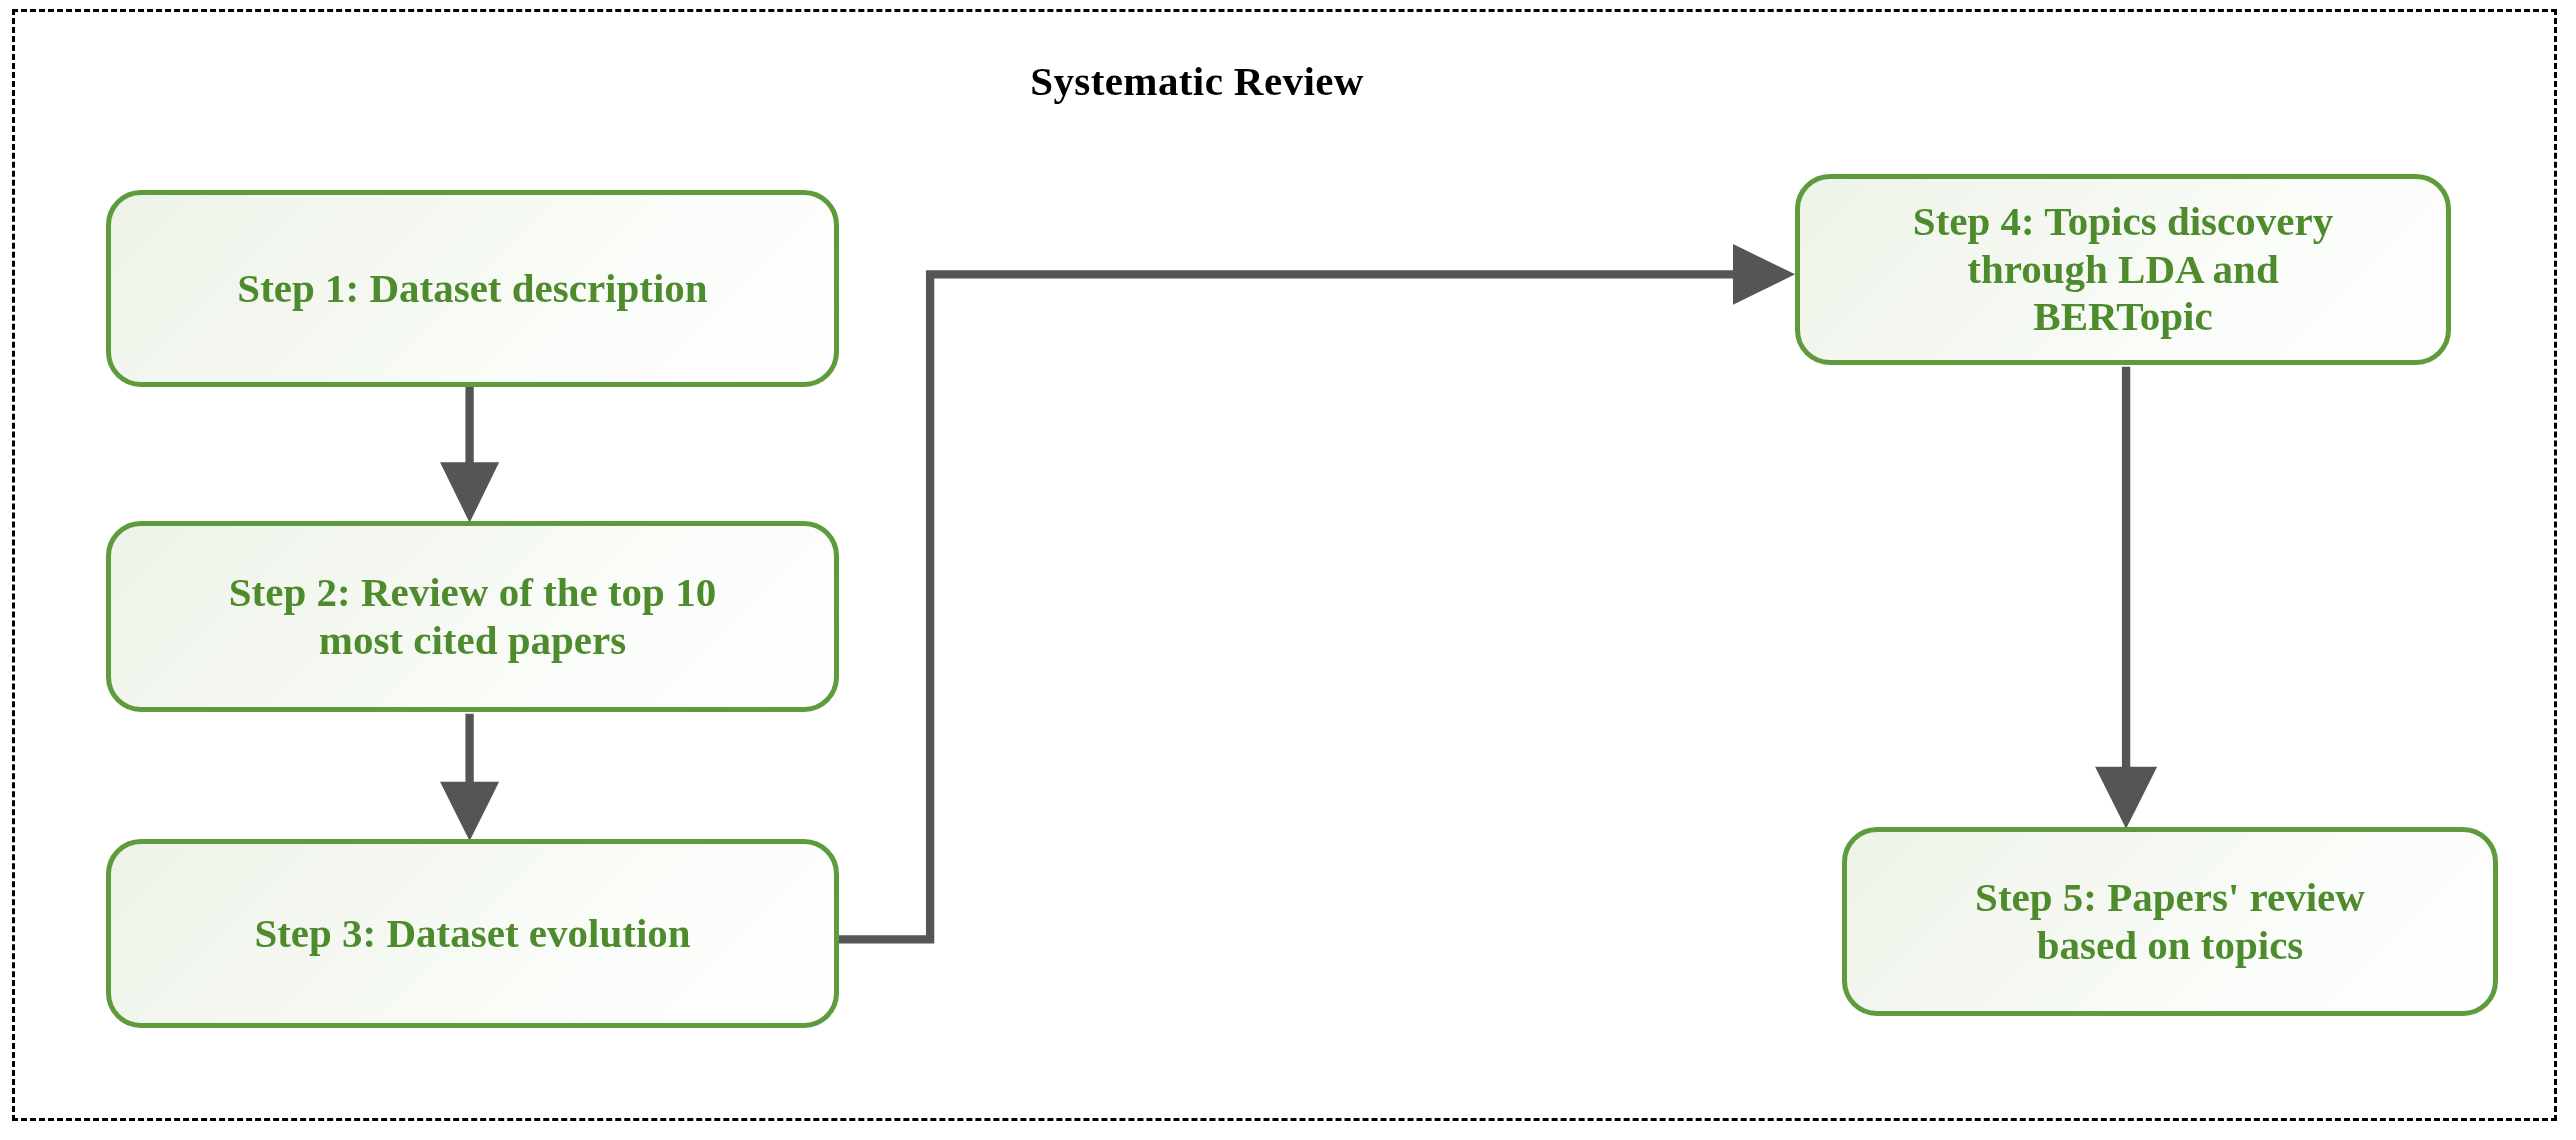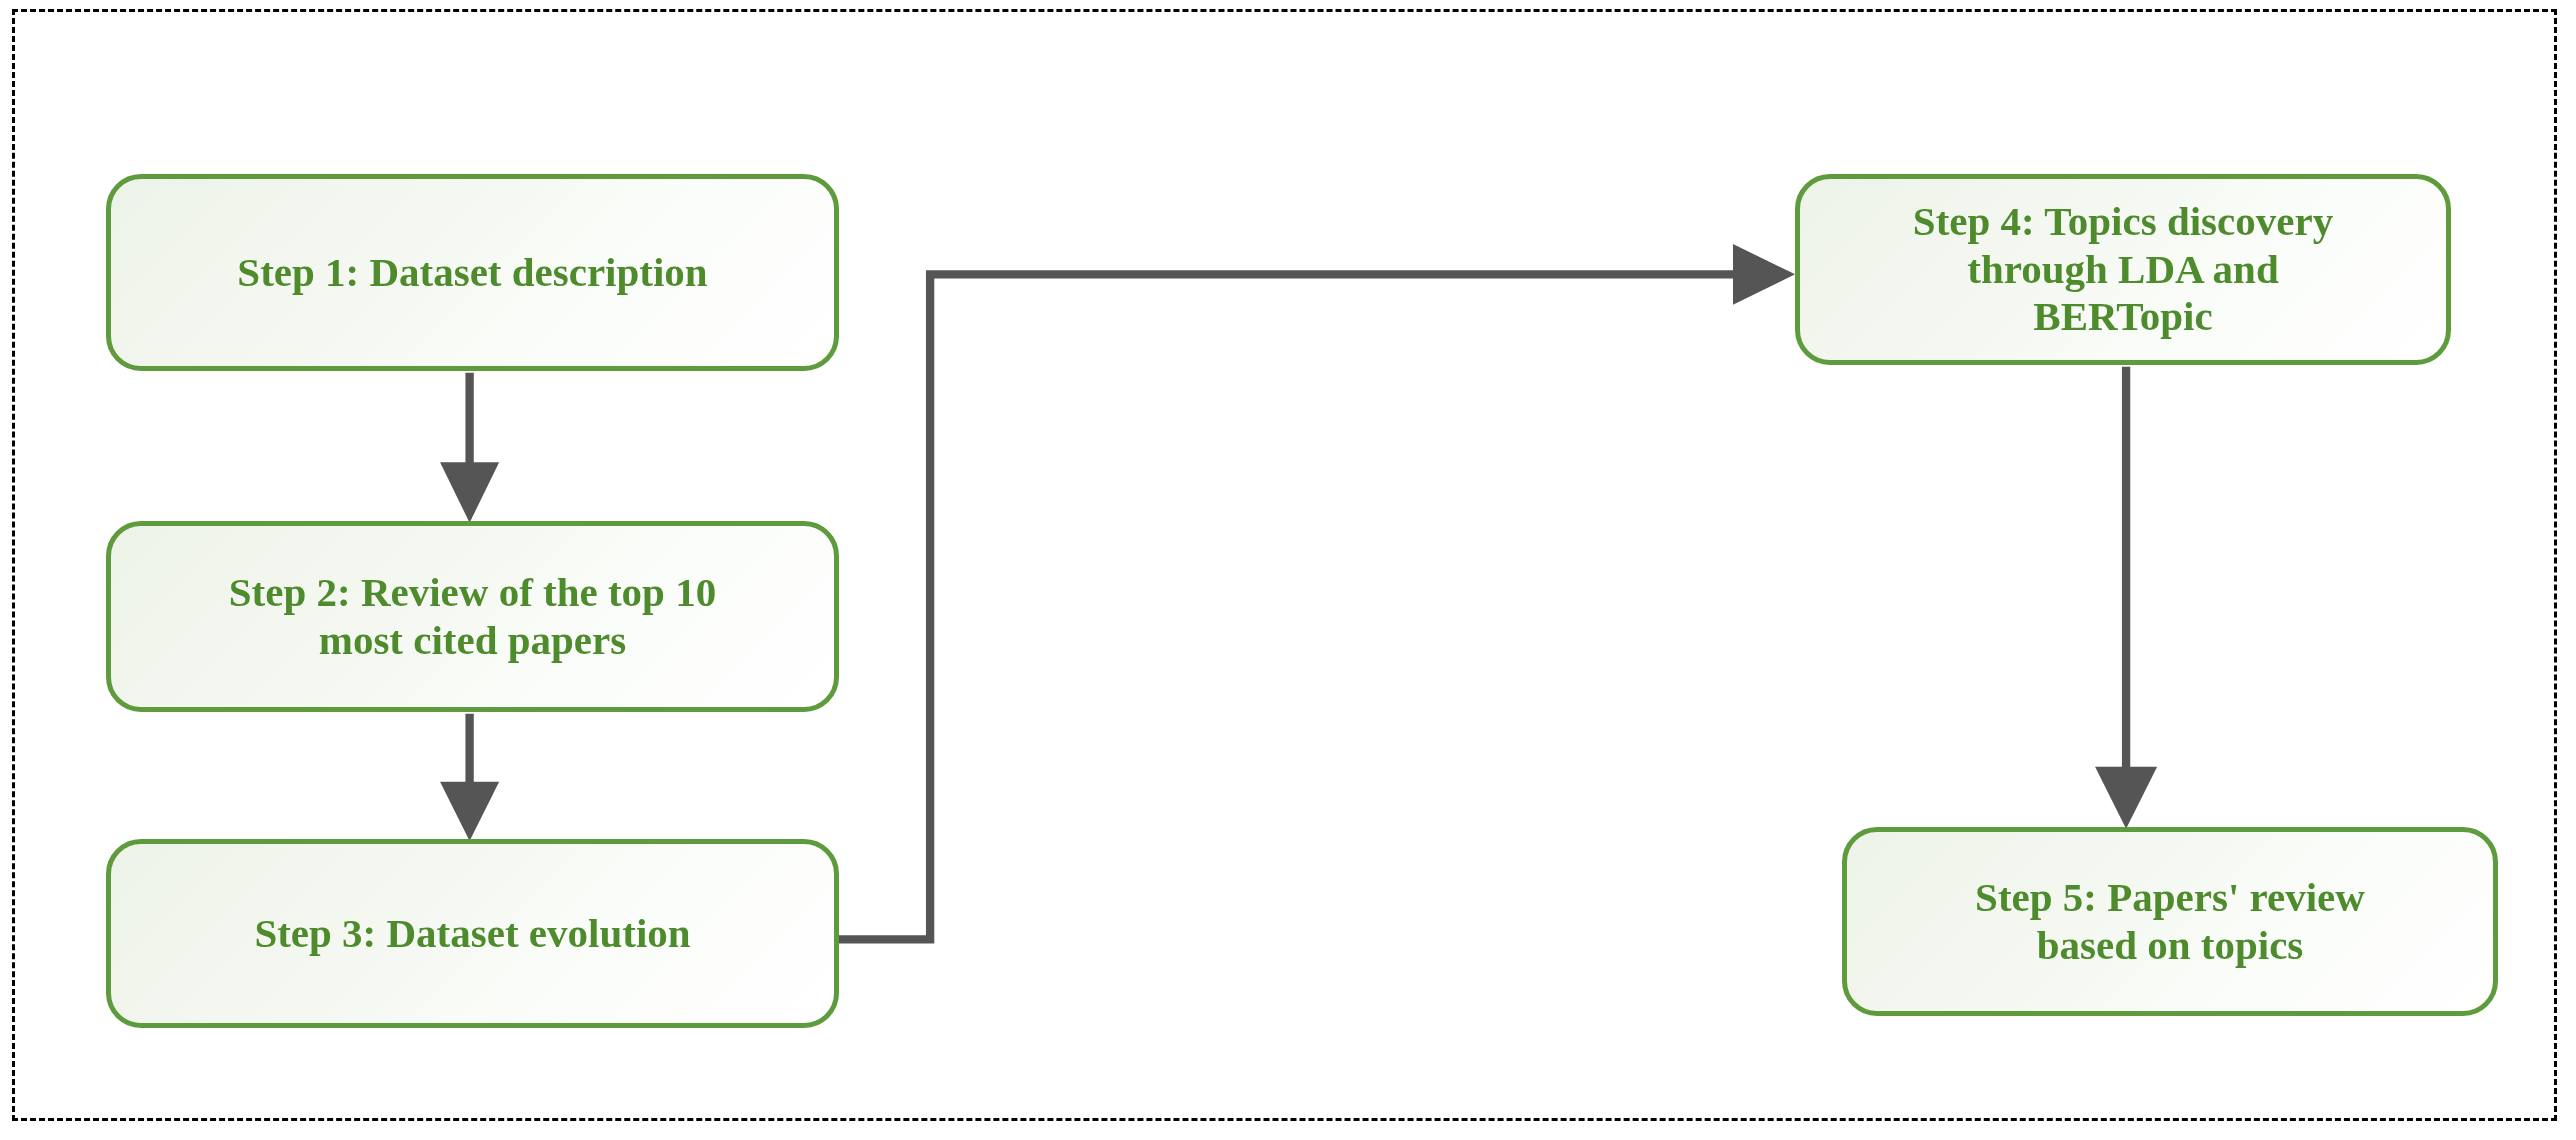--- a/index.html
+++ b/index.html
@@ -61,21 +61,21 @@
     font-weight: bold;
     font-size: 41px;
     line-height: 1.16;
     padding: 6px 21px;
   }
   .step-box .step-label {
     display: block;
     width: 100%;
     white-space: pre-line;
   }
-  #step-1 { left: 106px;  top: 174px;  width: 733px;  height: 197px; }
+  #step-1 { left: 106px;  top: 190px;  width: 733px;  height: 197px; }
   #step-2 { left: 106px;  top: 521px;  width: 733px;  height: 191px; justify-content: center; }
   #step-3 { left: 106px;  top: 839px; width: 733px;  height: 189px; }
   #step-4 { left: 1795px; top: 174px;  width: 656px;  height: 191px; }
   #step-5 { left: 1842px; top: 827px; width: 656px;  height: 189px; }
 
   
   #connectors {
     position: absolute;
     left: 0;
     top: 0;
@@ -84,20 +84,23 @@
     pointer-events: none;
   }
 </style>
 </head>
 <body>
 
 <div id="canvas">
 
   <div id="outer-frame"></div>
 
+  <div id="diagram-title">
+    <span class="title-inner">Systematic Review</span>
+  </div>
 
   <svg id="connectors" viewBox="0 0 3401 1506" xmlns="http://www.w3.org/2000/svg">
     <defs>
       <marker id="arrowhead-down" markerWidth="7" markerHeight="7" refX="0" refY="3.5" orient="auto" markerUnits="strokeWidth">
         <polygon points="0 0, 7 3.5, 0 7" fill="#555555"></polygon>
       </marker>
     </defs>
 
     <g>
       <line x1="620" y1="492" x2="620" y2="668" stroke="#555555" stroke-width="11"></line>

